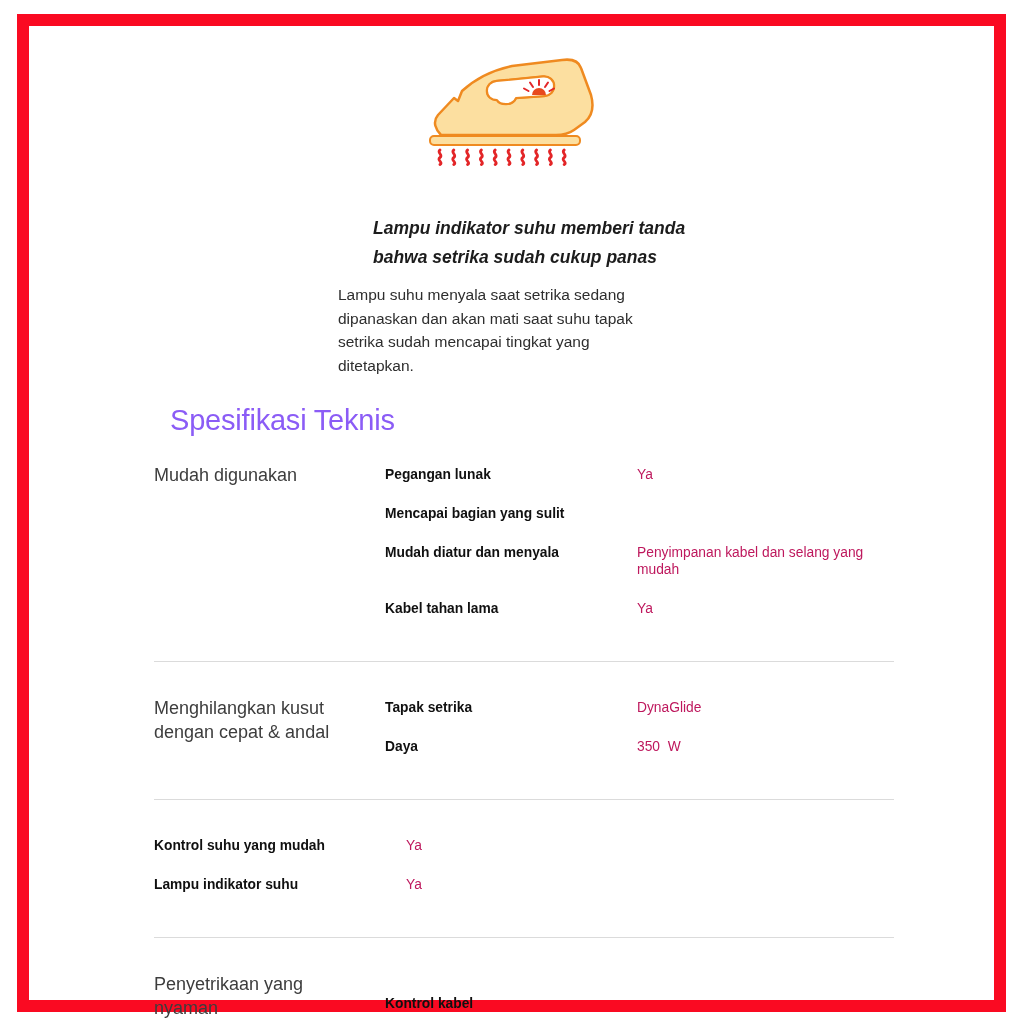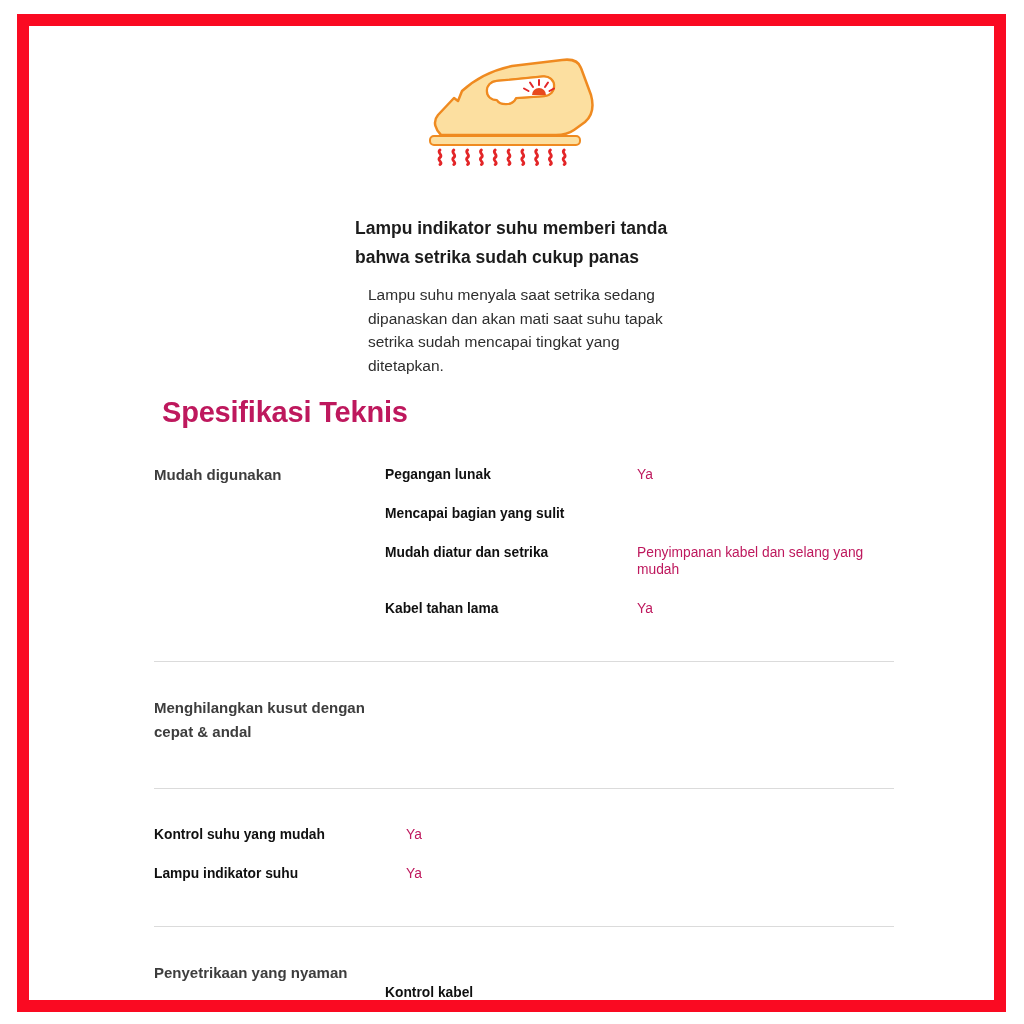--- a/index.html
+++ b/index.html
@@ -15,36 +15,36 @@
     --heat-red:#e32527;
     --lamp:#e8491d;
     --divider:#dbdbdb;
   }
   .frame{
     position:absolute;left:17px;top:14px;right:18px;bottom:12px;
     border:12px solid var(--frame-red);pointer-events:none;
   }
   .iron-wrap{position:absolute;left:428px;top:54px;width:182px;height:112px;}
   .feature-title{
-    position:absolute;left:355px;top:214px;width:334px;
-    font-size:17.5px;font-weight:700;line-height:29px;color:#1c1c1c;
+    position:absolute;left:373px;top:214px;width:334px;
+    font-size:17.5px;font-weight:700;line-height:29px;color:#1c1c1c;font-style:italic;
   }
   .feature-desc{
-    position:absolute;left:368px;top:283px;width:318px;
+    position:absolute;left:338px;top:283px;width:318px;
     font-size:15.5px;line-height:23.5px;color:#2e2e2e;
   }
   .specs-heading{
-    position:absolute;left:154px;top:388px;margin:8px;
-    font-size:29px;font-weight:700;color:#be185d;letter-spacing:-0.2px;
+    position:absolute;left:154px;top:388px;margin:16px;
+    font-size:29px;font-weight:400;color:#8b5cf6;letter-spacing:-0.2px;
   }
   .spec-table{position:absolute;left:154px;top:463px;width:740px;}
   .spec-section{display:flex;align-items:flex-start;}
   .spec-section-title{
     width:231px;box-sizing:border-box;padding-right:20px;flex:none;
-    font-size:15px;font-weight:700;line-height:24px;color:#3d3d3d;
+    font-size:18px;font-weight:400;line-height:24px;color:#3d3d3d;
   }
   .spec-rows{flex:1;padding-top:3px;}
   .spec-row{display:flex;margin-bottom:22px;gap:24px;}
   .spec-row:last-child{margin-bottom:0;margin-top:20px;}
   .spec-label{
     width:228px;flex:none;box-sizing:border-box;padding-right:14px;
     font-size:13.8px;font-weight:700;line-height:17px;color:#101010;
   }
   .spec-value{flex:1;font-size:13.8px;line-height:17px;color:#be185d;}
   .divider{border:none;border-top:1px solid var(--divider);margin:44px 0 34px 0;}
@@ -101,34 +101,44 @@
     <div class="spec-section-title">Mudah digunakan</div>
     <div class="spec-rows">
       <div class="spec-row">
         <div class="spec-label">Pegangan lunak</div>
         <div class="spec-value">Ya</div>
       </div>
       <div class="spec-row">
         <div class="spec-label">Mencapai bagian yang sulit</div>
       </div>
       <div class="spec-row">
-        <div class="spec-label">Mudah diatur dan setrika</div>
+        <div class="spec-label">Mudah diatur dan menyala</div>
         <div class="spec-value">Penyimpanan kabel dan selang yang mudah</div>
       </div>
       <div class="spec-row">
         <div class="spec-label">Kabel tahan lama</div>
         <div class="spec-value">Ya</div>
       </div>
     </div>
   </div>
 
   <hr class="divider">
 
   <div class="spec-section">
     <div class="spec-section-title">Menghilangkan kusut dengan cepat &amp; andal</div>
+    <div class="spec-rows">
+      <div class="spec-row">
+        <div class="spec-label">Tapak setrika</div>
+        <div class="spec-value">DynaGlide</div>
+      </div>
+      <div class="spec-row">
+        <div class="spec-label">Daya</div>
+        <div class="spec-value">350&nbsp; W</div>
+      </div>
+    </div>
   </div>
 
   <hr class="divider">
 
   <div class="spec-section">
     <div class="spec-rows">
       <div class="spec-row">
         <div class="spec-label">Kontrol suhu yang mudah</div>
         <div class="spec-value">Ya</div>
       </div>

